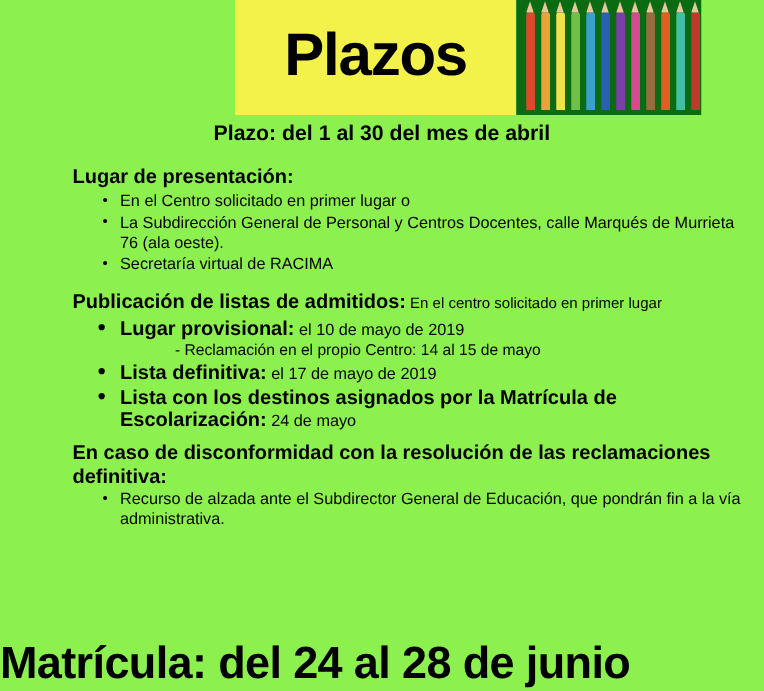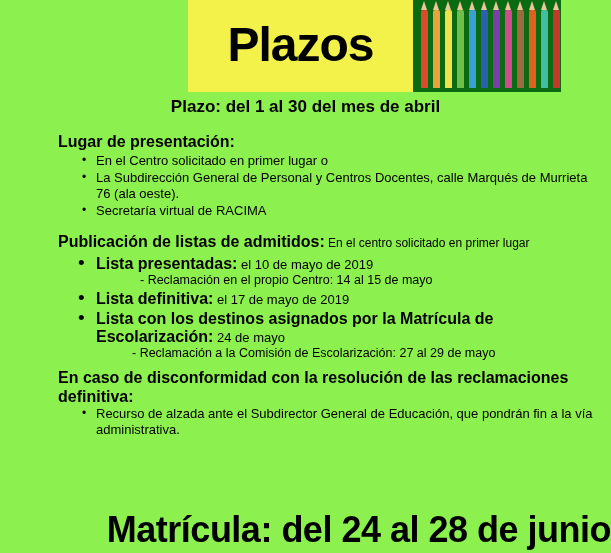--- a/index.html
+++ b/index.html
@@ -165,21 +165,21 @@
     margin: 7px 0 0 44px;
     line-height: 19px;
   }
 
   
   .footer {
     position: absolute;
     left: 0;
     bottom: 2px;
     width: 611px;
-    text-align: right;
+    text-align: left;
     font-size: 36px;
     font-weight: bold;
     letter-spacing: -0.5px;
   }
 </style>
 </head>
 <body>
 
 <div class="header">
   <div class="header-yellow"></div>
@@ -210,29 +210,28 @@
     <li>La Subdirección General de Personal y Centros Docentes, calle Marqués de Murrieta 76 (ala oeste).</li>
     <li>Secretaría virtual de RACIMA</li>
   </ul>
 
   <div class="sec-head-full" style="margin-top:14px;">
     <span>Publicación de listas de admitidos:</span><span class="tail"> En el centro solicitado en primer lugar</span>
   </div>
 
   <ul class="bigdots">
     <li>
-      <span class="li-title">Lista presentadas:</span><span class="li-tail"> el 10 de mayo de 2019</span>
+      <span class="li-title">Lugar provisional:</span><span class="li-tail"> el 10 de mayo de 2019</span>
       <div class="dash-line">- Reclamación en el propio Centro: 14 al 15 de mayo</div>
     </li>
     <li>
       <span class="li-title">Lista definitiva:</span><span class="li-tail"> el 17 de mayo de 2019</span>
     </li>
     <li>
       <span class="li-title">Lista con los destinos asignados por la Matrícula de Escolarización:</span><span class="li-tail"> 24 de mayo</span>
-      <div class="dash-line3">- Reclamación a la Comisión de Escolarización: 27 al 29 de mayo</div>
     </li>
   </ul>
 
   <div class="disconf">En caso de disconformidad con la resolución de las reclamaciones definitiva:</div>
   <ul class="dots">
     <li>Recurso de alzada ante el Subdirector General de Educación, que pondrán fin a la vía administrativa.</li>
   </ul>
 
 </div>
 

